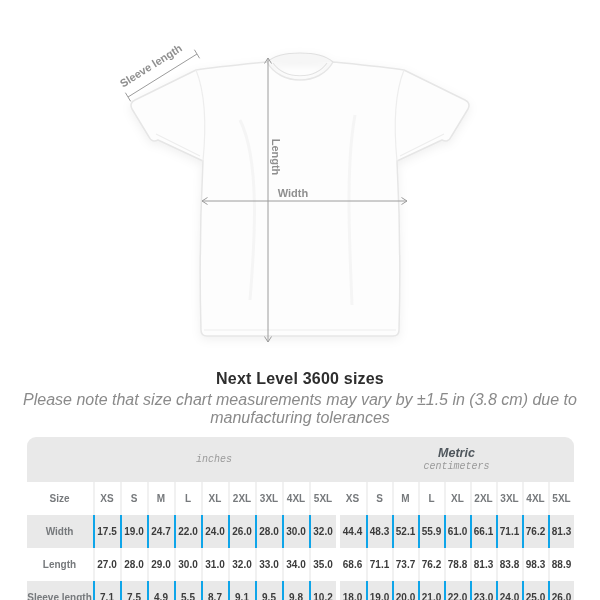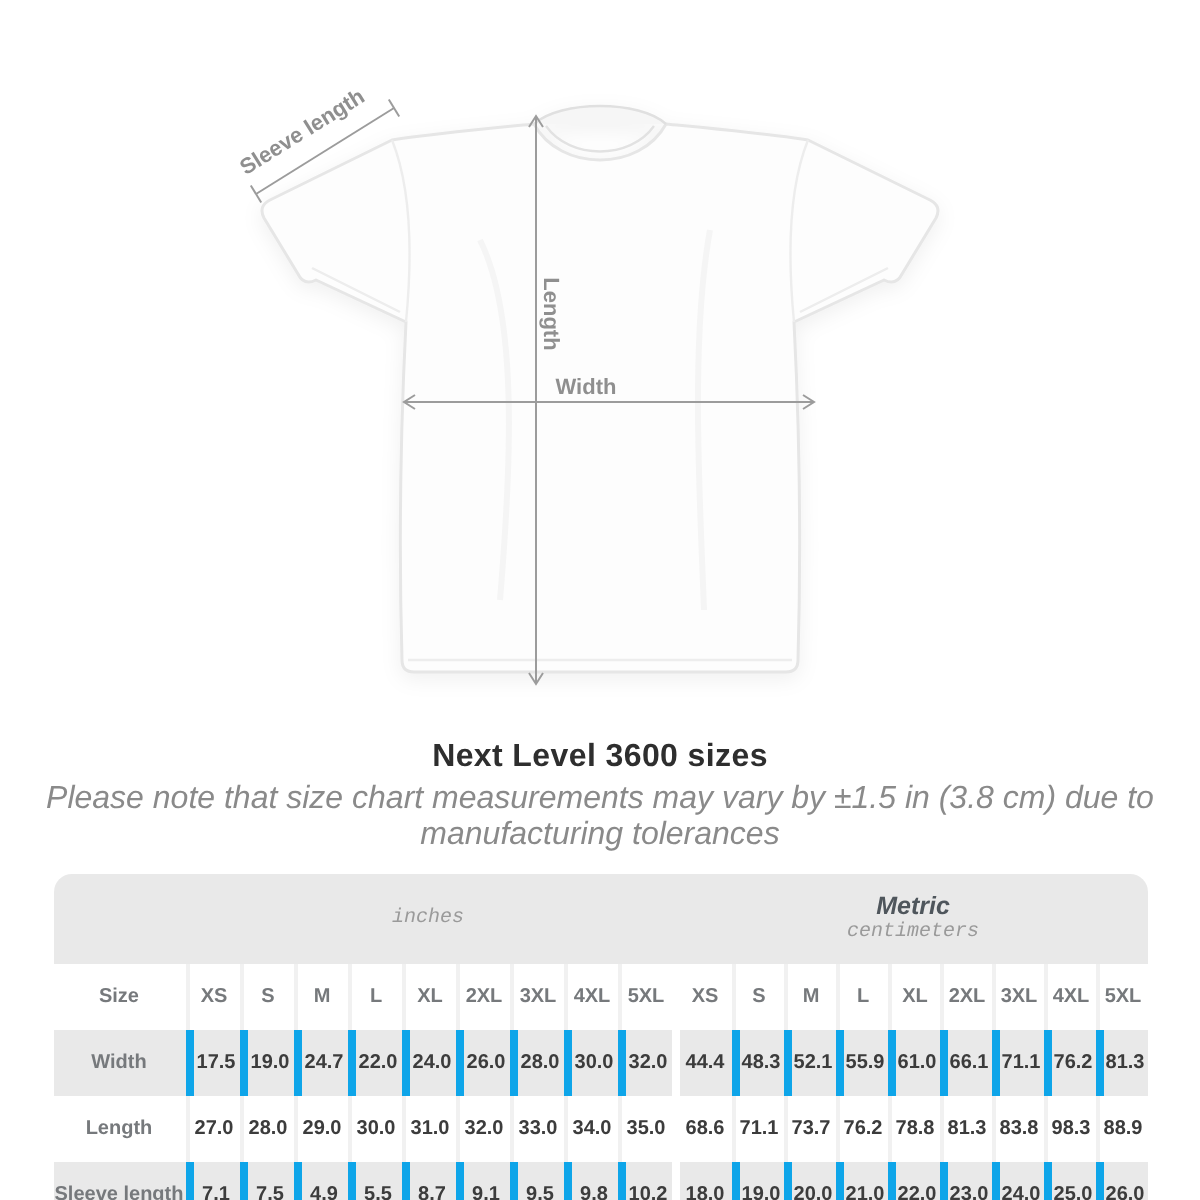--- a/index.html
+++ b/index.html
@@ -37,21 +37,21 @@
   table.sizes td{
     height:33px;padding:0;text-align:center;vertical-align:middle;
     font-size:10px;white-space:nowrap;overflow:hidden;
   }
   td.row-label{color:#76797c;font-weight:bold;margin-left:32px;}
   td.size-cell{color:#76797c;font-weight:bold;}
   td.value-cell{color:#3c3c3c;font-weight:bold;}
   tr.row-white td{background:#ffffff;}
   tr.row-gray td{background:#e9e9e9;}
   tr.row-white td.sep{border-left:2px solid #f1f1f1;}
-  tr.row-gray td.sep{border-left:4px solid #0ea5e9;}
+  tr.row-gray td.sep{border-left:2px solid #0ea5e9;}
   tr.row-white td.gap-start{border-left:4px solid #ffffff;}
   tr.row-gray td.gap-start{border-left:4px solid #ffffff;}
   tr:last-child td:first-child{border-radius:0 0 0 9px;}
   tr:last-child td:last-child{border-radius:0 0 9px 0;}
   .ann-text{fill:#8f8f8f;font-weight:bold;font-size:11px;font-family:"Liberation Sans",sans-serif;}
 </style>
 </head>
 <body>
 
 <div class="stage">

